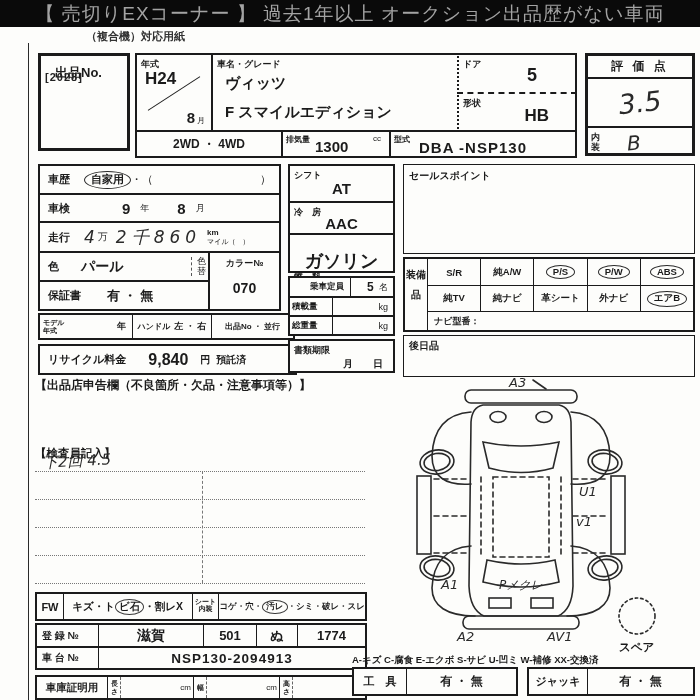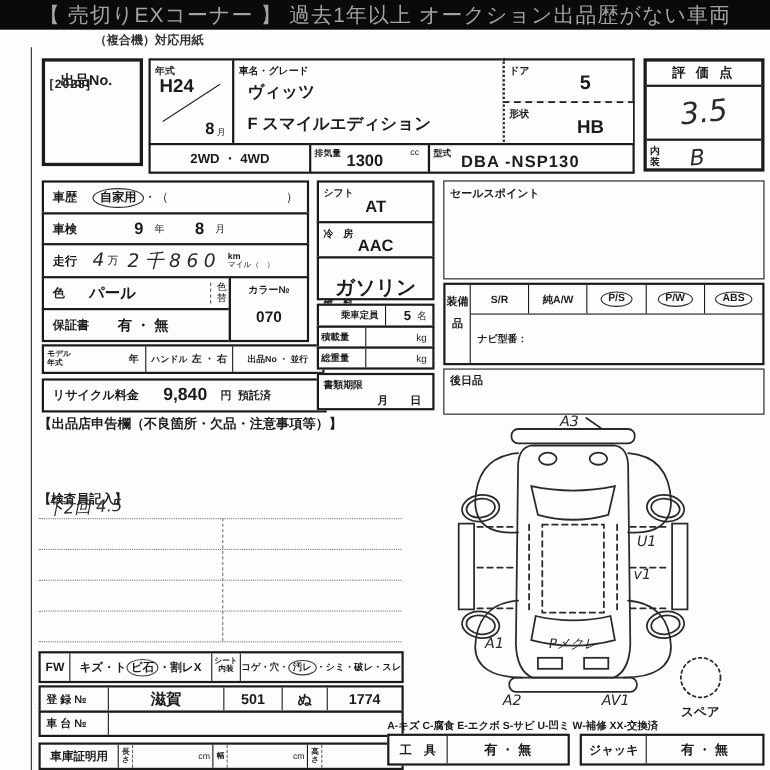--- a/index.html
+++ b/index.html
@@ -187,20 +187,37 @@
       <div style="flex:1;border-right:1px solid #1b1b1b;display:flex;align-items:center;justify-content:center;">
           <span style="font-size:9.5px;font-weight:bold;" class="circ">P/S</span>
         </div>
       <div style="flex:1;border-right:1px solid #1b1b1b;display:flex;align-items:center;justify-content:center;">
           <span style="font-size:9.5px;font-weight:bold;" class="circ">P/W</span>
         </div>
       <div style="flex:1;display:flex;align-items:center;justify-content:center;">
           <span style="font-size:9.5px;font-weight:bold;" class="circ">ABS</span>
         </div>
     </div>
+    <div style="display:flex;height:25px;border-bottom:1px solid #1b1b1b;">
+      <div style="flex:1;border-right:1px solid #1b1b1b;display:flex;align-items:center;justify-content:center;">
+          <span style="font-size:9.5px;font-weight:bold;">純TV</span>
+        </div>
+      <div style="flex:1;border-right:1px solid #1b1b1b;display:flex;align-items:center;justify-content:center;">
+          <span style="font-size:9.5px;font-weight:bold;">純ナビ</span>
+        </div>
+      <div style="flex:1;border-right:1px solid #1b1b1b;display:flex;align-items:center;justify-content:center;">
+          <span style="font-size:9.5px;font-weight:bold;">革シート</span>
+        </div>
+      <div style="flex:1;border-right:1px solid #1b1b1b;display:flex;align-items:center;justify-content:center;">
+          <span style="font-size:9.5px;font-weight:bold;">外ナビ</span>
+        </div>
+      <div style="flex:1;display:flex;align-items:center;justify-content:center;">
+          <span style="font-size:9.5px;font-weight:bold;" class="circ">エアB</span>
+        </div>
+    </div>
     <div style="flex:1;display:flex;align-items:center;">
       <span style="margin-left:6px;font-size:9px;font-weight:bold;">ナビ型番：</span>
     </div>
   </div>
 </div>
 
 <div class="cell thin" style="left:403px;top:335px;width:292px;height:42px;">
   <span class="abs" style="left:5px;top:3px;font-size:10px;font-weight:bold;">後日品</span>
 </div>
 
@@ -293,20 +310,21 @@
 <div class="cell" style="left:35px;top:623px;width:332px;height:25px;display:flex;align-items:center;">
   <span style="width:56px;border-right:1px solid #1b1b1b;align-self:stretch;display:flex;align-items:center;padding-left:5px;font-size:10px;font-weight:bold;">登 録 №</span>
   <span class="big" style="width:104px;text-align:center;font-size:14px;">滋賀</span>
   <span class="big" style="width:52px;border-left:1px solid #1b1b1b;align-self:stretch;display:flex;align-items:center;justify-content:center;font-size:13px;">501</span>
   <span class="big" style="width:40px;border-left:1px solid #1b1b1b;border-right:1px solid #1b1b1b;align-self:stretch;display:flex;align-items:center;justify-content:center;font-size:13px;">ぬ</span>
   <span class="big" style="flex:1;text-align:center;font-size:13px;">1774</span>
 </div>
 
 <div class="cell" style="left:35px;top:646px;width:332px;height:24px;display:flex;align-items:center;">
   <span style="width:56px;border-right:1px solid #1b1b1b;align-self:stretch;display:flex;align-items:center;padding-left:5px;font-size:10px;font-weight:bold;">車 台 №</span>
+  <span class="big" style="flex:1;text-align:center;font-size:13.5px;letter-spacing:1px;">NSP130-2094913</span>
 </div>
 
 <div class="cell" style="left:35px;top:675px;width:332px;height:25px;display:flex;align-items:stretch;">
   <span style="width:70px;border-right:1px solid #1b1b1b;display:flex;align-items:center;justify-content:center;font-size:10.5px;font-weight:bold;">車庫証明用</span>
   <span style="flex:1;display:flex;align-items:center;">
     <span class="stack" style="width:9px;font-size:7px;font-weight:bold;margin-left:3px;">長さ</span>
     <span style="flex:1;border-left:1px dashed #666;align-self:stretch;"></span>
     <span style="font-size:8px;margin-right:2px;">cm</span>
     <span style="border-left:1px solid #1b1b1b;align-self:stretch;"></span>
     <span class="stack" style="width:9px;font-size:7px;font-weight:bold;margin-left:3px;">幅</span>

